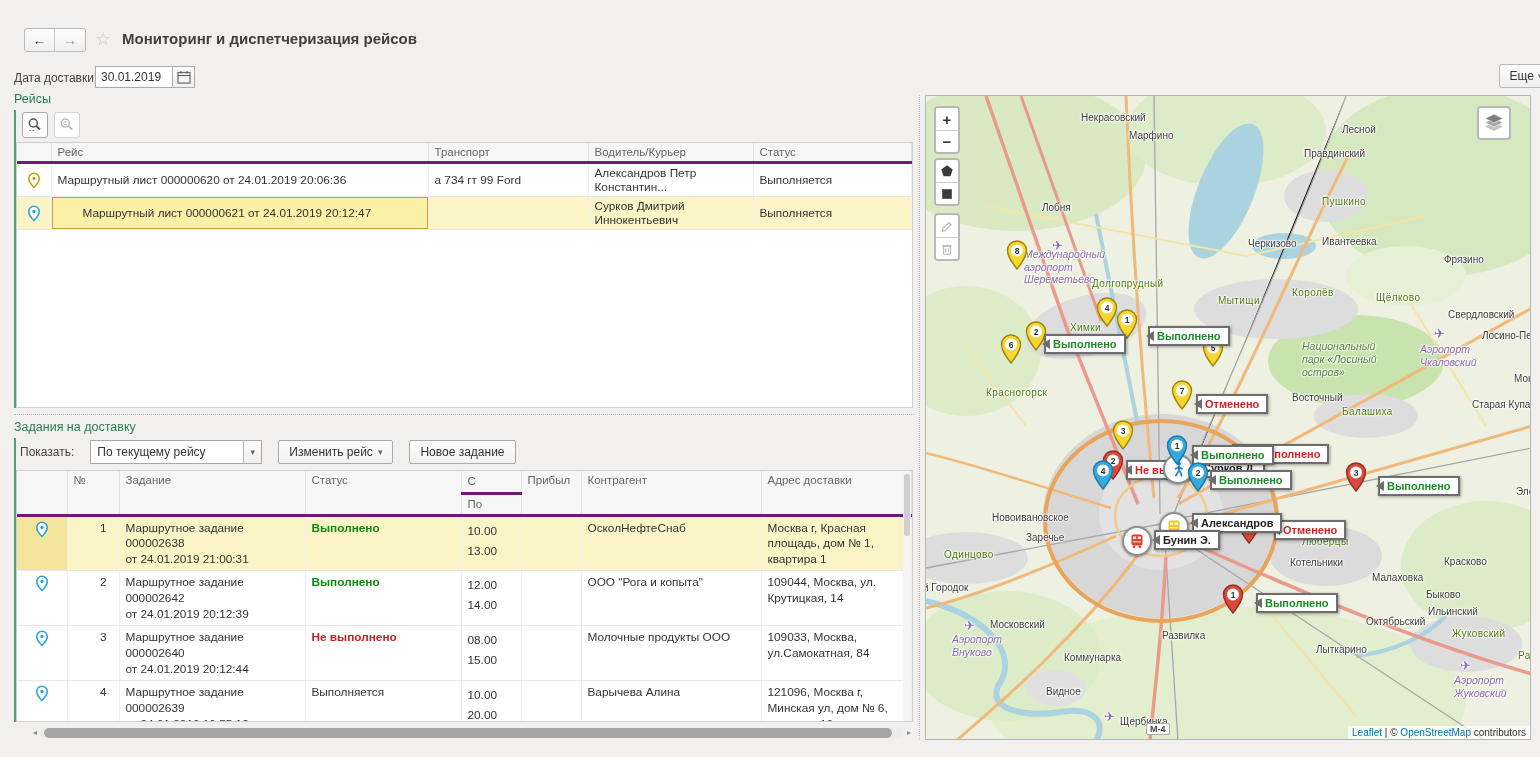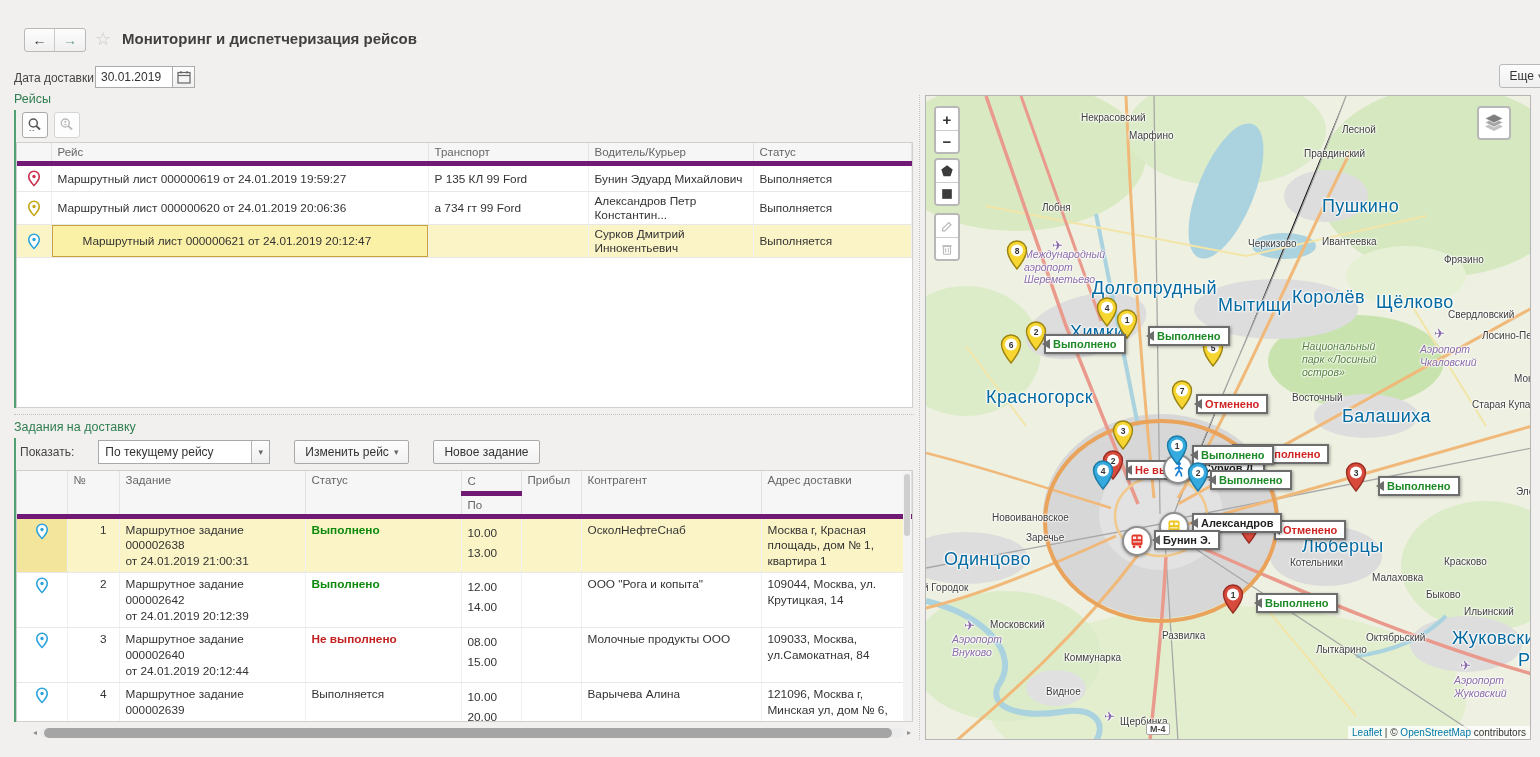--- a/index.html
+++ b/index.html
@@ -33,21 +33,21 @@
   .tool-btn.disabled { border-color:#d4d4d4; cursor:default; }
   .btn { height:24px; border:1px solid #a9a9a9; border-radius:2px; background:linear-gradient(#fdfdfd,#f1f1f1); display:flex; align-items:center; justify-content:center; gap:5px; font-size:12px; color:#333; cursor:pointer; padding:0 10px; }
 
   .select-box { display:flex; height:24px; border:1px solid #a9a9a9; background:#fff; }
   .select-text { padding:4px 6px; flex:1; white-space:nowrap; overflow:hidden; }
   .select-arrow { width:18px; border-left:1px solid #b5b5b5; background:linear-gradient(#fdfdfd,#efefef); display:flex; align-items:center; justify-content:center; cursor:pointer; }
 
   
   .tbl-wrap { background:#fff; border:1px solid #cfcfcf; overflow:hidden; }
   table { border-collapse:collapse; table-layout:fixed; width:100%; }
-  th { font-weight:normal; color:#666; text-align:left; background:#f6f6f6; border-bottom:5px solid #701a75; border-right:1px solid #e2e2e2; padding:3px 6px; font-size:11.5px;margin-top:8px; }
+  th { font-weight:normal; color:#666; text-align:left; background:#f6f6f6; border-bottom:3px solid #701a75; border-right:1px solid #e2e2e2; padding:3px 6px; font-size:11.5px;margin-top:8px; }
   td { border-bottom:1px solid #e8e8e8; border-right:1px solid #f0f0f0; padding:2px 6px; vertical-align:top; font-size:11.8px; color:#333; }
   tr.selected td { background:#fbf4c6; }
   .trips-table td { height:28px; vertical-align:middle; }
   .trips-table tr.selected td.name-cell { background:#faf0a6; box-shadow:inset 0 0 0 1px #c9a43c;padding-left:31px; }
   .tasks-table td { height:48px; padding-top:4px; }
   .tasks-table tr.selected td.icon-cell { background:#f4e59c; }
   .num-cell { text-align:right; padding-right:12px; }
   .time-line { line-height:20px; }
   .st-done { color:#0d8a0d; font-weight:bold; }
   .st-failed { color:#c42222; font-weight:bold; }
@@ -69,21 +69,21 @@
   .vscroll { position:absolute; right:1px; top:1px; width:8px; height:250px; background:#f3f3f3; }
   .vs-thumb { position:absolute; top:2px; left:1px; width:6px; height:62px; background:#cfcfcf; border-radius:3px; cursor:pointer; }
 
   
   .map { left:925px; top:95px; width:606px; height:645px; background:#eef0e1; border:1px solid #b5b5b5; overflow:hidden; }
   .map svg.roads { position:absolute; left:0; top:0; z-index:0; }
   #map-markers { position:absolute; left:0; top:0; width:100%; height:100%; z-index:1; }
 
   .pl { position:absolute; white-space:pre; color:#3d3d3d; font-size:10px; z-index:1;
         text-shadow:-1px 0 2px #fff,1px 0 2px #fff,0 -1px 2px #fff,0 1px 2px #fff; }
-  .pl.big { font-size:18px; color:#0369a1; letter-spacing:.4px; }
+  .pl.big { font-size:10px; color:#4d7c0f; letter-spacing:.4px; }
   .pl.green { color:#55813f; font-style:italic; font-size:10.5px; line-height:1.25; white-space:pre-line; }
   .pl.air { color:#8b6cab; font-style:italic; font-size:10.5px; line-height:1.2; white-space:pre-line; }
   .pl.plane { color:#8b6cab; font-size:13px; font-style:normal; }
   .pl.road { background:#fff; border:1px solid #a8a8a8; border-radius:2px; font-size:9px; padding:0 3px; color:#444; font-weight:bold; text-shadow:none; }
 
   .mpin { position:absolute; width:22px; height:30px; }
   .badge { position:absolute; background:#fff; border:2px solid #6d6d6d; padding:2px 7px; font-size:11px; font-weight:bold; white-space:nowrap; box-shadow:1px 1px 3px rgba(0,0,0,.35); }
   .badge::before { content:""; position:absolute; left:-9px; top:50%; margin-top:-5px; border:5px solid transparent; border-right:8px solid #6d6d6d; }
   .badge.green { color:#1d8a27; }
   .badge.red { color:#cf2424; }
@@ -162,30 +162,20 @@
         <th></th>
         <th>Рейс</th>
         <th>Транспорт</th>
         <th>Водитель/Курьер</th>
         <th>Статус</th>
       </tr>
     </thead>
     <tbody>
       <tr>
         <td style="text-align:center;"><svg class="mini-pin" width="14" height="17" viewBox="0 0 16 19">
-              <path d="M8 1.2 C4.6 1.2 2 3.9 2 7.2 C2 11.4 8 17.5 8 17.5 S14 11.4 14 7.2 C14 3.9 11.4 1.2 8 1.2 Z" fill="#fff" stroke="#cc2b4a" stroke-width="1.8"></path>
-              <circle cx="8" cy="7.2" r="1.9" fill="#cc2b4a"></circle>
-            </svg></td>
-        <td class="name-cell">Маршрутный лист 000000619 от 24.01.2019 19:59:27</td>
-        <td>Р 135 КЛ 99 Ford</td>
-        <td>Бунин Эдуард Михайлович</td>
-        <td>Выполняется</td>
-      </tr>
-      <tr>
-        <td style="text-align:center;"><svg class="mini-pin" width="14" height="17" viewBox="0 0 16 19">
               <path d="M8 1.2 C4.6 1.2 2 3.9 2 7.2 C2 11.4 8 17.5 8 17.5 S14 11.4 14 7.2 C14 3.9 11.4 1.2 8 1.2 Z" fill="#fff" stroke="#c3a512" stroke-width="1.8"></path>
               <circle cx="8" cy="7.2" r="1.9" fill="#c3a512"></circle>
             </svg></td>
         <td class="name-cell">Маршрутный лист 000000620 от 24.01.2019 20:06:36</td>
         <td>а 734 гт 99 Ford</td>
         <td>Александров Петр Константин...</td>
         <td>Выполняется</td>
       </tr>
       <tr class="selected">
         <td style="text-align:center;"><svg class="mini-pin" width="14" height="17" viewBox="0 0 16 19">
@@ -199,21 +189,21 @@
       </tr>
     </tbody>
   </table>
 </div>
 
 <div class="abs dotted-h" style="left:14px;top:414px;width:900px;"></div>
 
 <div class="abs section-label tasks-label">Задания на доставку</div>
 <div class="abs green-bar" style="left:14px;top:438px;height:284px;"></div>
 
-<div class="abs" style="left:20px;top:440px;display:flex;align-items:center;gap:24px;">
+<div class="abs" style="left:20px;top:440px;display:flex;align-items:center;gap:16px;">
   <span style="color:#444;">Показать:</span>
   <div class="select-box" style="width:172px;">
     <span class="select-text">По текущему рейсу</span>
     <span class="select-arrow">
         <span class="dd-arrow">▾</span>
       </span>
   </div>
   <div class="btn">
     <span>Изменить рейс</span>
     <span class="dd-arrow">▾</span>
@@ -442,24 +432,24 @@
       <div class="pl big" style="left: 376px; top: 440px;">Люберцы</div>
       <div class="pl town" style="left: 364px; top: 461px;">Котельники</div>
       <div class="pl town" style="left: 518px; top: 460px;">Красково</div>
       <div class="pl town" style="left: 64px; top: 523px;">Московский</div>
       <div class="pl plane" style="left: 38px; top: 522px;">✈</div>
       <div class="pl air" style="left: 26px; top: 537px;">Аэропорт
 Внуково</div>
       <div class="pl town" style="left: 138px; top: 556px;">Коммунарка</div>
       <div class="pl town" style="left: 236px; top: 534px;">Развилка</div>
       <div class="pl town" style="left: 390px; top: 548px;">Лыткарино</div>
-      <div class="pl town" style="left: 440px; top: 520px; margin-top: 16px;">Октябрьский</div>
+      <div class="pl town" style="left: 440px; top: 520px;">Октябрьский</div>
       <div class="pl town" style="left: 446px; top: 476px;">Малаховка</div>
       <div class="pl town" style="left: 500px; top: 493px;">Быково</div>
-      <div class="pl town" style="left: 502px; top: 510px; margin-left: 36px;">Ильинский</div>
+      <div class="pl town" style="left: 502px; top: 510px;">Ильинский</div>
       <div class="pl big" style="left: 526px; top: 532px;">Жуковский</div>
       <div class="pl big" style="left: 592px; top: 554px;">Рам</div>
       <div class="pl plane" style="left: 534px; top: 562px;">✈</div>
       <div class="pl air" style="left: 528px; top: 578px;">Аэропорт
 Жуковский</div>
       <div class="pl town" style="left: 120px; top: 590px;">Видное</div>
       <div class="pl plane" style="left: 178px; top: 613px;">✈</div>
       <div class="pl town" style="left: 194px; top: 620px;">Щербинка</div>
       <div class="pl road" style="left: 220px; top: 627px;">М-4</div>
       <div class="mpin" style="left: 80px; top: 144px; z-index: 3;"><svg width="22" height="30" viewBox="0 0 22 30">

